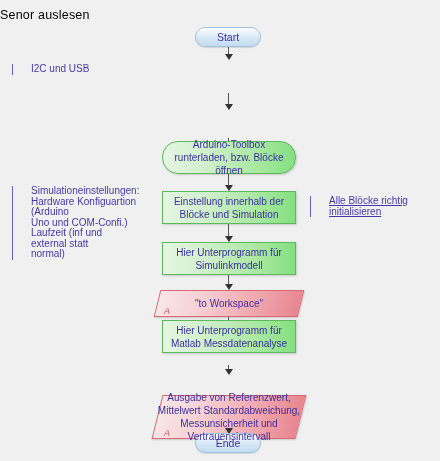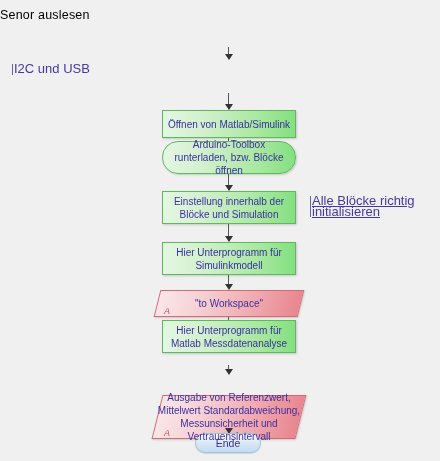--- a/index.html
+++ b/index.html
@@ -124,50 +124,50 @@
     width: 0;
     height: 0;
     border-left: 4px solid transparent;
     border-right: 4px solid transparent;
     border-top: 6px solid #333;
   }
 
   
   .note {
     position: absolute;
-    font-size: 13px;
+    font-size: 10px;
     line-height: 10.5px;
     color: #4438a8;
     border-left: 1px solid #6a5fc0;
-    padding-left: 1px;
+    padding-left: 18px;
     box-sizing: border-box;
     white-space: pre-line;
   }
   .note-left-1 { left: 12px; top: 64px; width: 110px; }
   .note-left-2 { left: 12px; top: 186px; width: 128px; }
   .note-right-1 { left: 310px; top: 196px; width: 120px; text-decoration: underline; }
 </style>
 </head>
 <body>
 
 <div id="canvas">
 
   <div class="chart-title">Senor auslesen</div>
 
+  <div class="pill" style="left:195px; top:27px;">
+    <span>Start</span>
+  </div>
 
   <div class="conn" style="top:47px; height:9px;"></div>
   <div class="arrow" style="top:54px;"></div>
 
 
   <div class="conn" style="top:93px; height:16px;"></div>
   <div class="arrow" style="top:104px;"></div>
 
-  <div class="proc" style="top:110px; height:28px;">
-    <span>Öffnen von Matlab/Simulink</span>
-  </div>
 
   <div class="conn" style="top:138px; height:16px;"></div>
   <div class="arrow" style="top:149px;"></div>
 
   <div class="proc" style="top:140px; height:33px; top:141px;border-radius:16px;">
     <span>Arduino-Toolbox runterladen, bzw. Blöcke öffnen</span>
   </div>
 
   <div class="conn" style="top:174px; height:16px;"></div>
   <div class="arrow" style="top:185px;"></div>
@@ -209,16 +209,21 @@
   </div>
 
   <div class="conn" style="top:432px; height:6px;"></div>
   <div class="arrow" style="top:428px;"></div>
 
   <div class="pill" style="left:195px; top:433px;border-radius:10px;">
     <span>Ende</span>
   </div>
 
   <div class="note note-left-1">I2C und USB</div>
+  <div class="note note-left-2">Simulationeinstellungen:
+Hardware Konfiguartion (Arduino
+Uno und COM-Confi.)
+Laufzeit (inf und external statt
+normal)</div>
   <div class="note note-right-1">Alle Blöcke richtig
 initialisieren</div>
 
 </div>
 
 </body></html>

